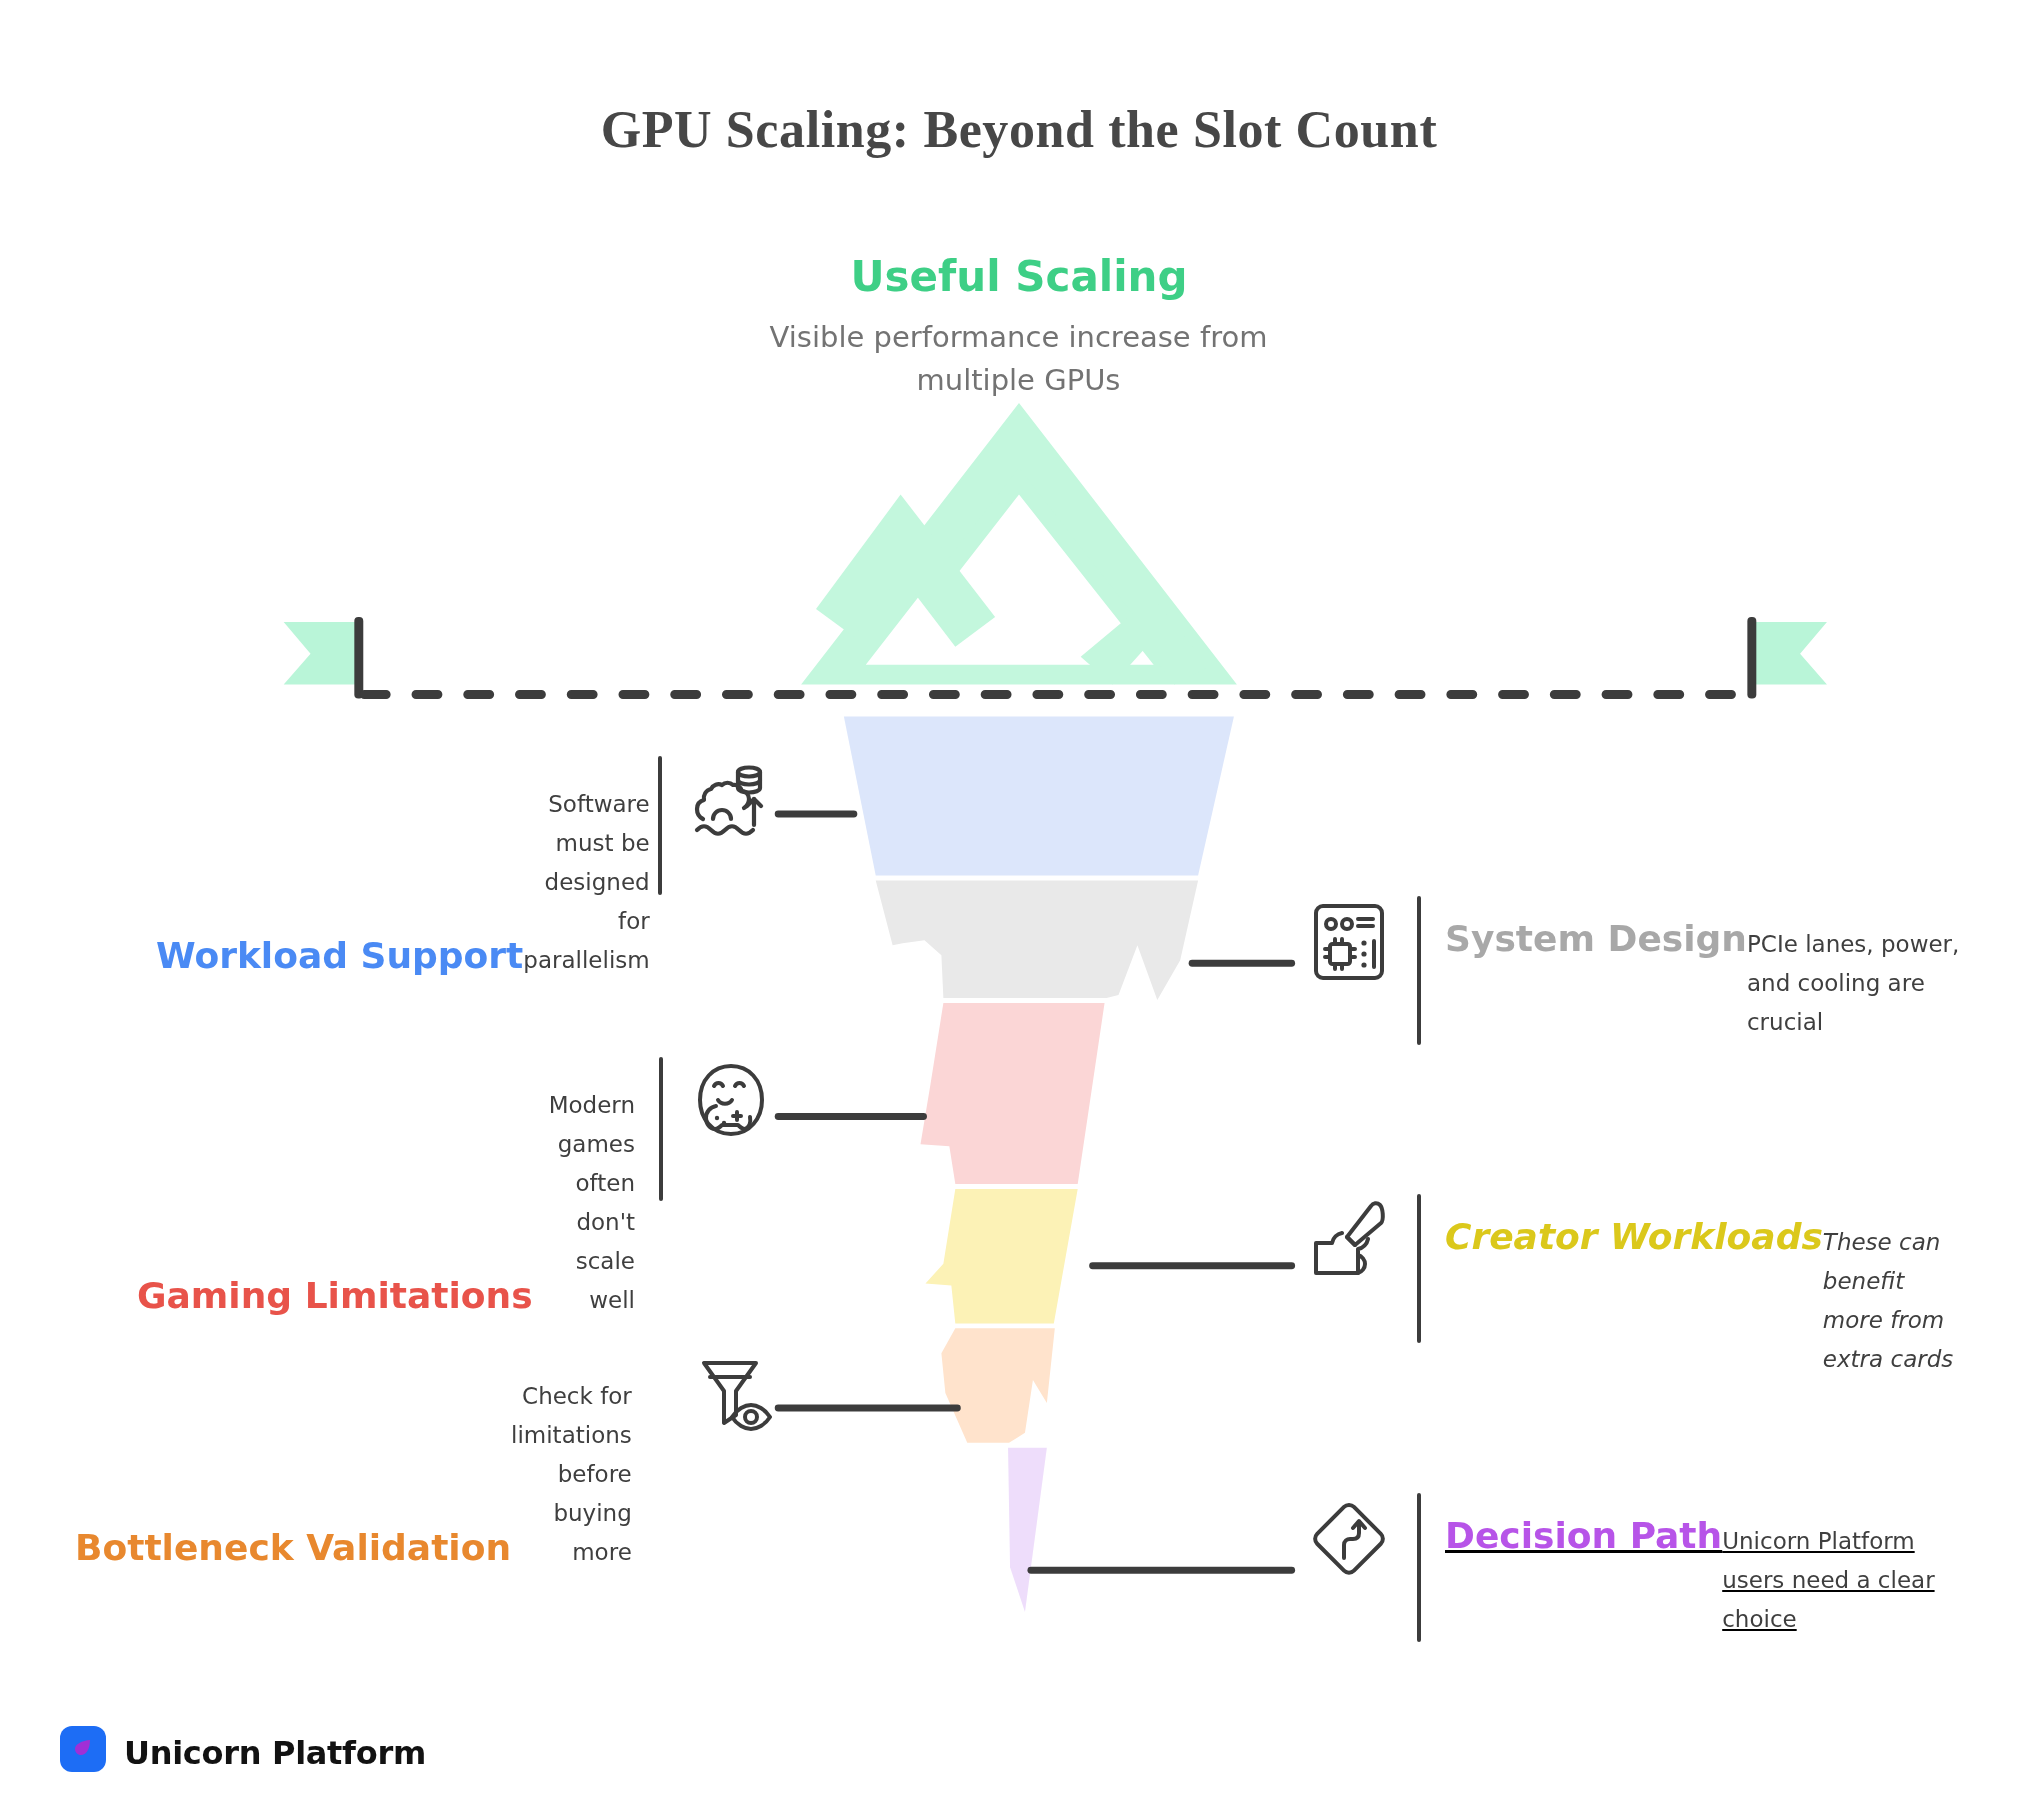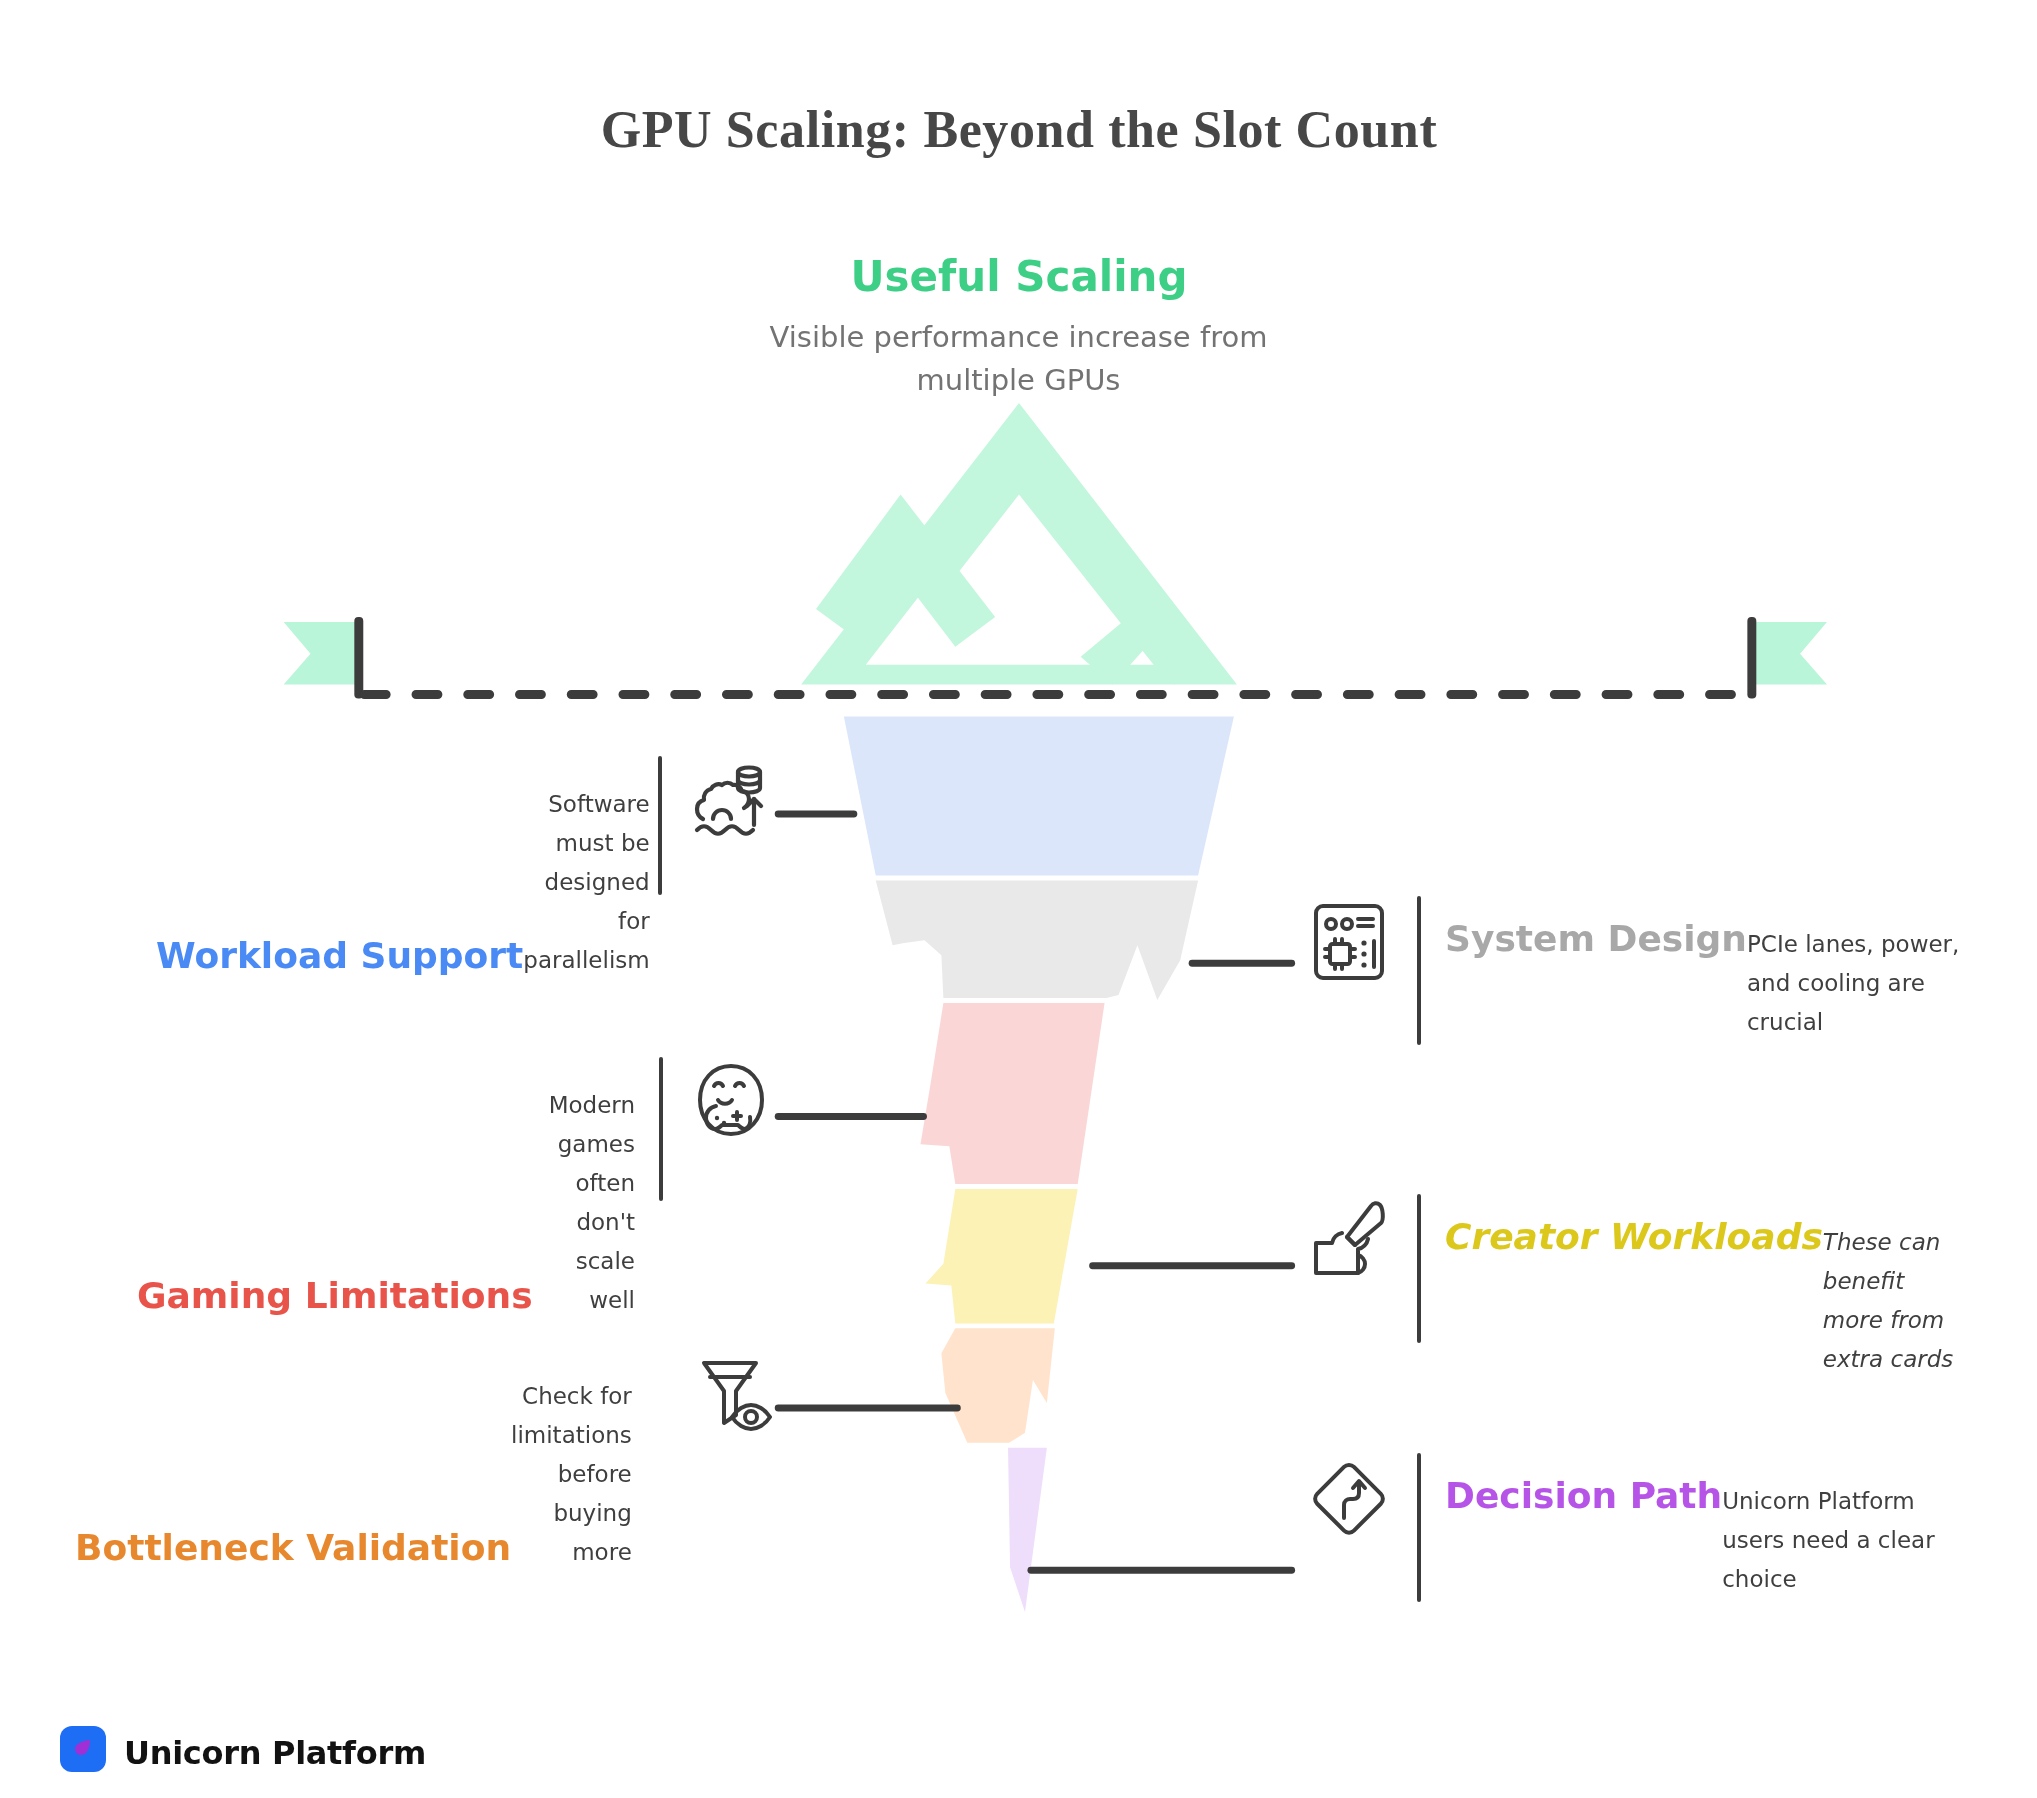--- a/index.html
+++ b/index.html
@@ -232,21 +232,21 @@
     <div class="iconbox">
       <svg width="86" height="86" viewBox="0 0 86 86" fill="none" stroke="#3c3c3c" stroke-width="4" stroke-linecap="round" stroke-linejoin="round">
         <path d="M16 12h52L48 40v24l-12 8V40L16 12z"></path>
         <path d="M22 26h40"></path>
         <path d="M44 66c5-8 13-12 19-12s14 4 19 12c-5 8-13 12-19 12s-14-4-19-12z"></path>
         <circle cx="63" cy="66" r="6"></circle>
       </svg>
     </div>
   </div>
 
-  <div class="entry right" style="left:1303px;top:1453px;width:697px;height:159px;">
+  <div class="entry right" style="left:1303px;top:1493px;width:697px;height:159px;text-decoration:underline;">
     <div class="iconbox">
       <svg width="86" height="86" viewBox="0 0 86 86" fill="none" stroke="#3c3c3c" stroke-width="4" stroke-linecap="round" stroke-linejoin="round">
         <rect x="43" y="6" width="52" height="52" rx="7" transform="rotate(45 43 6)"></rect>
         <path d="M38 62V49c0-4 3-6 6-6h3c4 0 6-2 6-6V26"></path>
         <path d="M47 32l6-7 6 7"></path>
       </svg>
     </div>
     <div class="rule" style="height:149px;"></div>
     <div class="txtcol" style="width:517px;">
       <div class="e-title" style="color:#b754e8">Decision Path</div>

